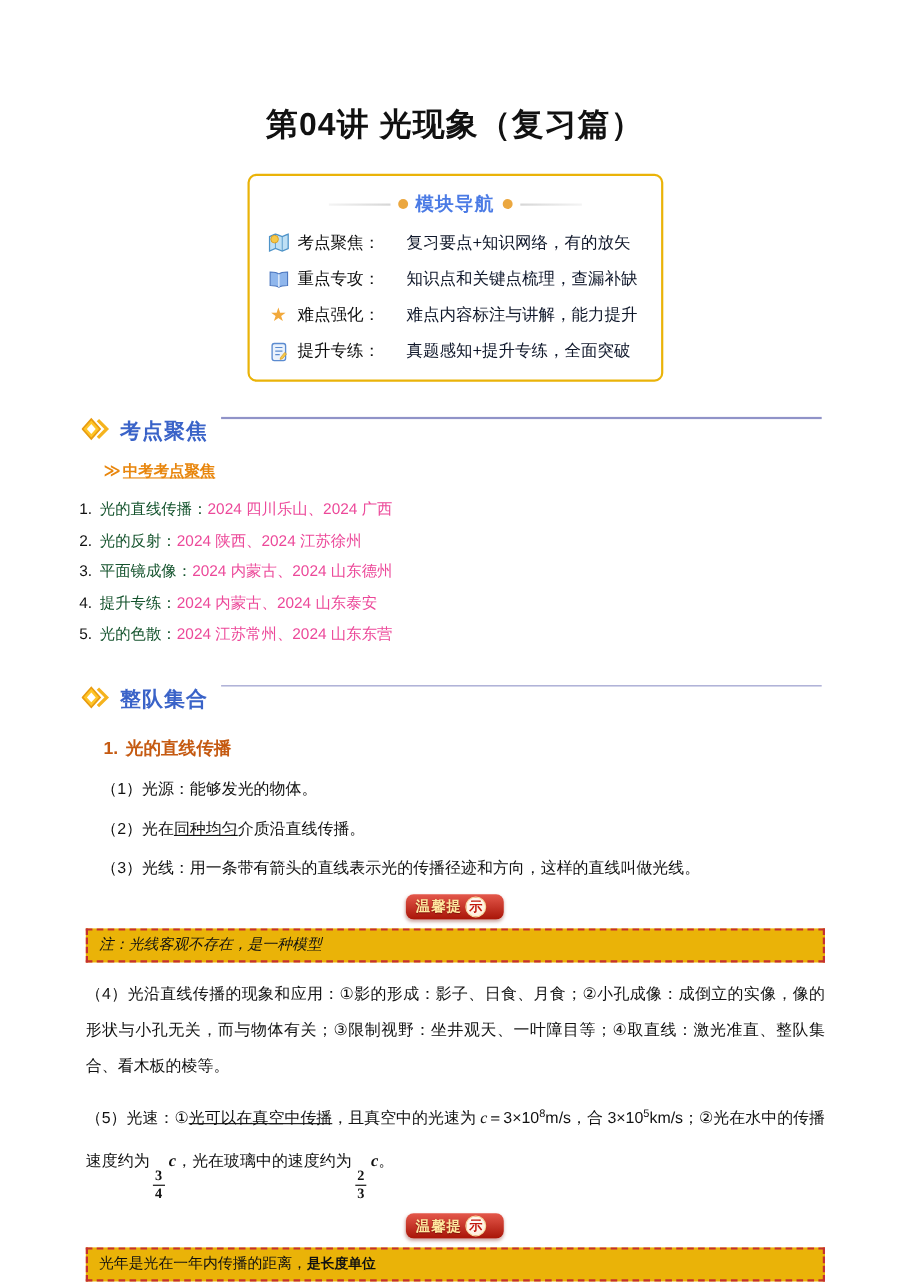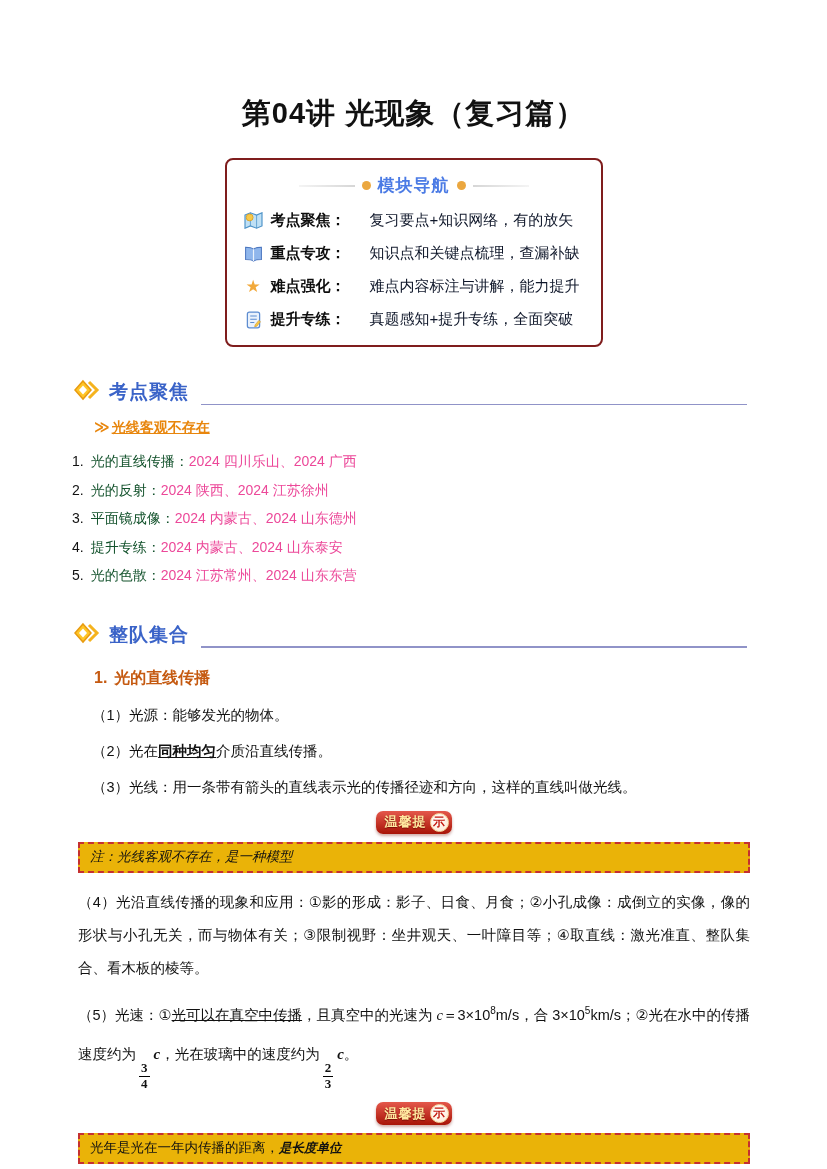--- a/index.html
+++ b/index.html
@@ -4,34 +4,34 @@
 <style>
   * { margin:0; padding:0; box-sizing:border-box; }
   html,body { background:#fff; }
   body {
     width:827px; height:1169px; position:relative; overflow:hidden;
     font-family:"Liberation Sans","DejaVu Sans",sans-serif; color:#1a1a1a;
   }
   .doc-title { margin-top:94px; text-align:center; font-size:29px; font-weight:bold; letter-spacing:1px; color:#111; }
 
   
-  .navbox { width:378px; margin:24px auto 0; border:2px solid #7f1d1d; border-radius:8px; padding:12px 16px 16px; background:#fff; }
+  .navbox { width:378px; margin:24px auto 0; border:2px solid #eab308; border-radius:8px; padding:12px 16px 16px; background:#fff; }
   .nav-head { display:flex; align-items:center; justify-content:center; gap:7px; margin-top:2px; }
   .nav-line { width:56px; height:2px; background:linear-gradient(to right,#f4f4f4,#d6d6d6); }
   .nav-line.rev { background:linear-gradient(to left,#f4f4f4,#d6d6d6); }
   .nav-dot { width:9px; height:9px; border-radius:50%; background:#EBA73F; }
   .nav-title { color:#4B7BE5; font-size:17px; font-weight:bold; letter-spacing:1px; }
   .nav-row { display:flex; align-items:center; margin-top:14px; font-size:15px; }
   .nav-ico { width:21px; height:19px; margin-right:7px; display:flex; align-items:center; justify-content:center; }
-  .nav-label { font-weight:bold; color:#0d0d0d; }
+  .nav-label { font-weight:normal; color:#0d0d0d; }
   .nav-desc { color:#0f172a;margin-left:24px; }
   .star-glyph { color:#F2A93B; font-size:17px; line-height:1; }
 
   
-  .sec { display:flex; align-items:flex-end; margin:32px 80px 0 74px; }
+  .sec { display:flex; align-items:flex-start; margin:32px 80px 0 74px;font-family:Liberation Mono, monospace; }
   .sec-title { color:#3A63C8; font-size:19px; font-weight:bold; margin-left:7px; letter-spacing:1px; }
   .sec-line { flex:1; height:1.5px; background:#9093C8; margin-left:12px; }
   .subtitle { margin:13px 0 0 94px; color:#E8860D; font-size:14px; font-weight:bold; }
   .subtitle .txt { text-decoration:underline; }
   .subtitle .pre { margin-right:2px; font-size:15px; }
 
   
   .focus-list { margin:10px 0 0 72px; font-size:14px; list-style:none; }
   .focus-list li { line-height:28.5px; }
   .fl-num { margin-right:7px; color:#111; }
@@ -39,37 +39,37 @@
   .fl-links { color:#ec4899; }
 
   
   .topic { margin:20px 0 0 94px; font-size:16px; font-weight:bold; color:#C55A11; }
   .topic .t-num { margin-right:7px; }
   .para { font-size:14.5px; color:#111; }
   .para.short { margin:17px 92px 0; }
   .para.long { margin:13px 77px 0 78px; text-align:justify; line-height:33px; }
   .para.p5 { line-height:40px; margin-top:6px; }
   .u { text-decoration:underline; }
-  .bu { font-weight:bold; text-decoration:underline; }
+  .bu { font-weight:normal; text-decoration:underline; }
   sup { font-size:10px; }
   .ivar { font-family:"Liberation Serif",serif; font-style:italic; }
   .frac { display:inline-flex; flex-direction:column; text-align:center; vertical-align:-13px; line-height:1.15; font-size:13px; font-weight:bold; margin:0 4px 0 3px; font-family:"Liberation Serif",serif; }
   .frac .fn { border-bottom:1.4px solid #000; padding:0 2px; }
   .fc { font-weight:bold; font-style:italic; font-family:"Liberation Serif",serif; font-size:15px; }
 
   
   .badge-wrap { display:flex; justify-content:center; margin-top:14px; }
-  .tip { background:linear-gradient(180deg,#E4584B,#A81407); border-radius:7px; padding:2px 3px 2px 9px; display:inline-flex; align-items:center; box-shadow:0 2px 3px rgba(120,20,10,.35); }
+  .tip { background:linear-gradient(180deg,#E4584B,#A81407); border-radius:7px; padding:2px 16px 2px 9px; display:inline-flex; align-items:center; box-shadow:0 2px 3px rgba(120,20,10,.35); }
   .tip-txt { color:#FFE9A0; font-size:13px; font-weight:bold; letter-spacing:1px; text-shadow:0 1px 1px #7d0f06; }
   .tip-cir { width:19px; height:19px; border-radius:50%; background:radial-gradient(circle at 40% 35%,#fff,#ffe9d0); color:#C2170B; font-size:12px; font-weight:bold; display:flex; align-items:center; justify-content:center; margin-left:3px; border:1px solid #F7D9A0; }
 
   
   .note { margin:8px 77px 0 78px; background:#eab308; border:2px dashed #C53030; padding:4px 10px 5px; font-size:13.5px; color:#111; }
   .note.kai { font-style:italic; font-family:"Liberation Serif",serif; }
-  .note2-em { font-weight:bold; font-style:italic; font-size:12.5px; font-family:"Liberation Serif",serif; }
+  .note2-em { font-weight:bold; font-size:12.5px; font-family:"Liberation Serif",serif; }
 </style>
 </head>
 <body>
 
 <div class="doc-title">第04讲 光现象（复习篇）</div>
 
 <div class="navbox">
   <div class="nav-head">
     <span class="nav-line"></span>
     <span class="nav-dot"></span>
@@ -128,21 +128,21 @@
         <path d="M9 2 L17 11 L9 20 L1 11 Z" fill="#FFC527" stroke="#E89B10" stroke-width="1.5"></path>
         <path d="M9 6.5 L13 11 L9 15.5 L5 11 Z" fill="#fff"></path>
         <path d="M15 3 L23 11 L15 19" fill="none" stroke="#F5B31E" stroke-width="3"></path>
       </svg>
   </span>
   <span class="sec-title">考点聚焦</span>
   <span class="sec-line"></span>
 </div>
 
 <div class="subtitle">
-  <span class="pre">≫</span><span class="txt">光线客观不存在</span>
+  <span class="pre">≫</span><span class="txt">中考考点聚焦</span>
 </div>
 
 <ul class="focus-list">
   <li><span class="fl-num">1.</span><span class="fl-label">光的直线传播：</span><span class="fl-links">2024 四川乐山、2024 广西</span></li>
   <li><span class="fl-num">2.</span><span class="fl-label">光的反射：</span><span class="fl-links">2024 陕西、2024 江苏徐州</span></li>
   <li><span class="fl-num">3.</span><span class="fl-label">平面镜成像：</span><span class="fl-links">2024 内蒙古、2024 山东德州</span></li>
   <li><span class="fl-num">4.</span><span class="fl-label">提升专练：</span><span class="fl-links">2024 内蒙古、2024 山东泰安</span></li>
   <li><span class="fl-num">5.</span><span class="fl-label">光的色散：</span><span class="fl-links">2024 江苏常州、2024 山东东营</span></li>
 </ul>
 

